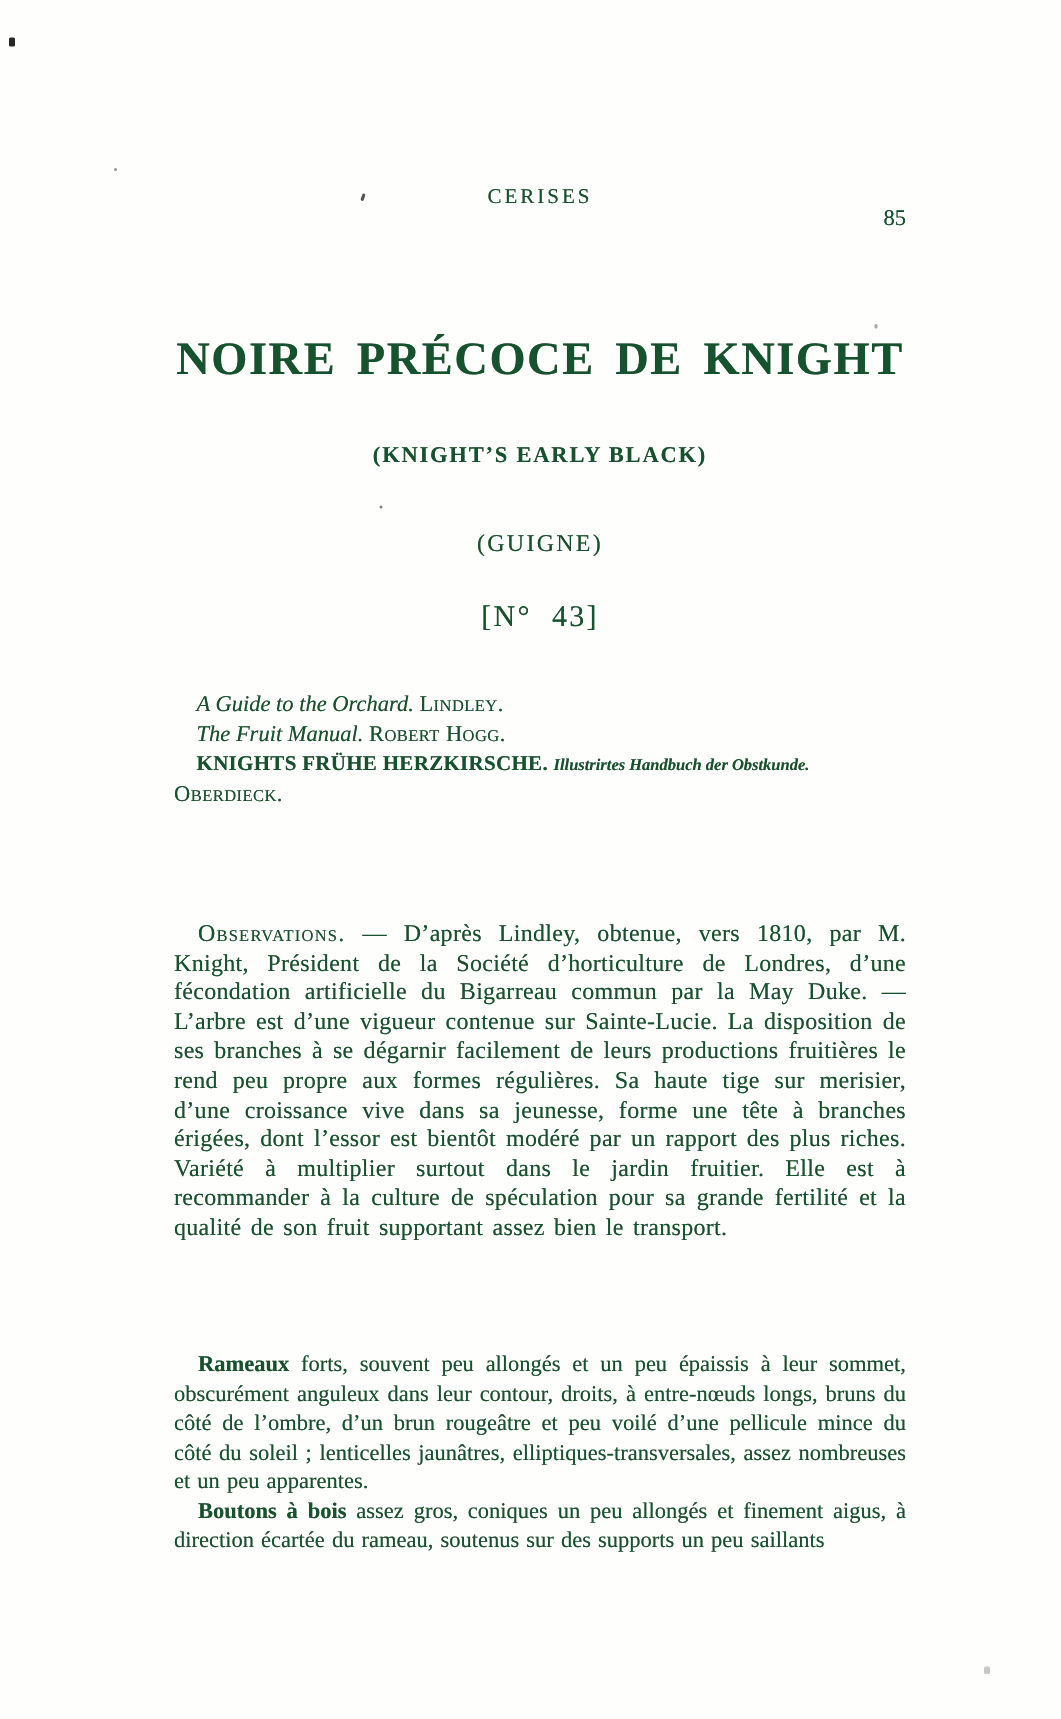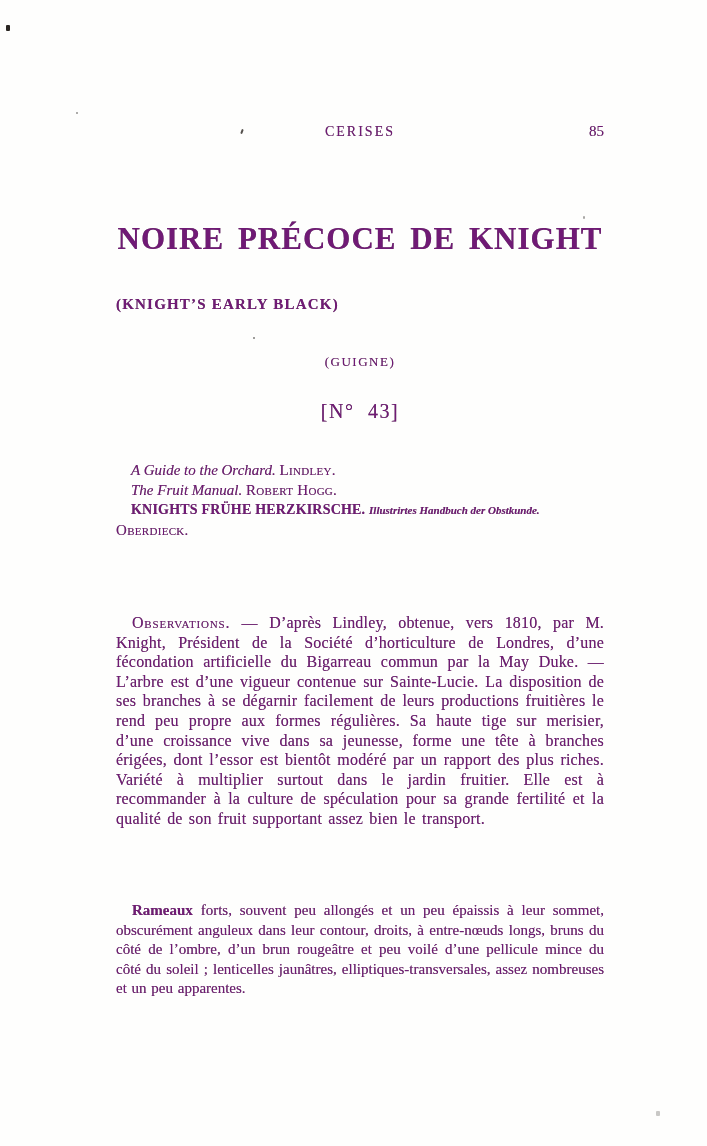--- a/index.html
+++ b/index.html
@@ -3,61 +3,61 @@
 <meta charset="utf-8">
 <style>
   html, body { margin: 0; padding: 0; background: #e9e9e9; }
   .page {
     position: relative;
     width: 707px;
     height: 1146px;
     margin: 0 auto;
     background: #fefefdff;
     font-family: "Liberation Serif", "DejaVu Serif", serif;
-    color: #701a75;
+    color: #14532d;
     overflow: hidden;
     text-shadow: 0 0 0.4px rgba(32,27,22,0.55);
   }
   .abs { position: absolute; left: 116px; width: 488px; }
 
   .running-header {
     top: 124px;
     text-align: center;
     font-size: 14px;
     letter-spacing: 2px;
   }
   .page-number {
     position: absolute;
     left: 560px;
-    top: 123px;
+    top: 138px;
     width: 44px;
     text-align: right;
     font-size: 15px;
   }
 
   .main-title {
     top: 221px;
     text-align: center;
     font-size: 31px;
     font-weight: bold;
     letter-spacing: 1px;
     word-spacing: 5px;
     white-space: nowrap;
   }
   .synonym {
     top: 296px;
-    text-align: left;
+    text-align: center;
     font-size: 15px;
     font-weight: bold;
     letter-spacing: 1.2px;
   }
   .category {
     top: 354px;
     text-align: center;
-    font-size: 13px;
+    font-size: 16px;
     letter-spacing: 1.5px;
   }
   .catalog-number {
     top: 400px;
     text-align: center;
     font-size: 20px;
     letter-spacing: 1.5px;
     word-spacing: 7px;
   }
 
@@ -144,15 +144,19 @@
   <p class="abs observations">
     <span class="obs-label">Observations.</span>
     <span>— D’après Lindley, obtenue, vers 1810, par M. Knight, Président de la Société d’horticulture de Londres, d’une fécondation artificielle du Bigarreau commun par la May Duke. — L’arbre est d’une vigueur contenue sur Sainte-Lucie. La disposition de ses branches à se dégarnir facilement de leurs productions fruitières le rend peu propre aux formes régulières. Sa haute tige sur merisier, d’une croissance vive dans sa jeunesse, forme une tête à branches érigées, dont l’essor est bientôt modéré par un rapport des plus riches. Variété à multiplier surtout dans le jardin fruitier. Elle est à recommander à la culture de spéculation pour sa grande fertilité et la qualité de son fruit supportant assez bien le transport.</span>
   </p>
 
   <div class="abs description-body">
     <p>
       <span class="lead-word">Rameaux</span>
       <span>forts, souvent peu allongés et un peu épaissis à leur sommet, obscurément anguleux dans leur contour, droits, à entre-nœuds longs, bruns du côté de l’ombre, d’un brun rougeâtre et peu voilé d’une pellicule mince du côté du soleil ; lenticelles jaunâtres, elliptiques-transversales, assez nombreuses et un peu apparentes.</span>
     </p>
+    <p>
+      <span class="lead-word">Boutons à bois</span>
+      <span>assez gros, coniques un peu allongés et finement aigus, à direction écartée du rameau, soutenus sur des supports un peu saillants</span>
+    </p>
   </div>
 
 </div>
 
 </body></html>

